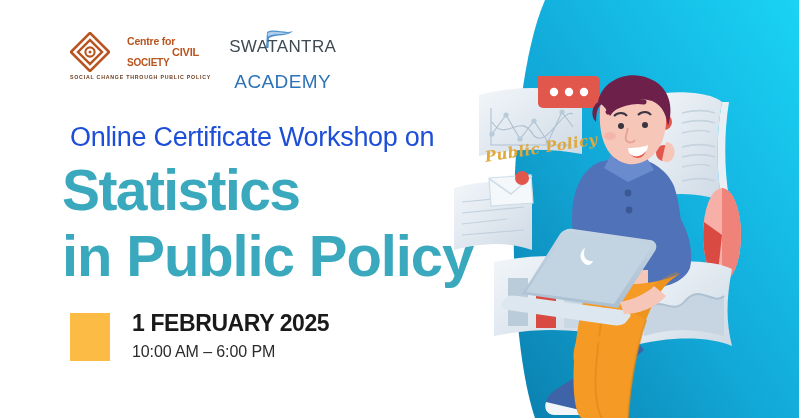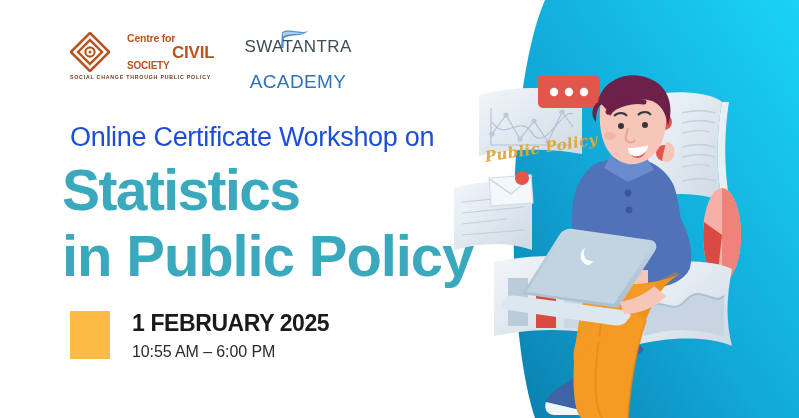--- a/index.html
+++ b/index.html
@@ -20,21 +20,21 @@
 
   .ccs-logo{display:flex;flex-direction:column;align-items:flex-start;}
   .ccs-top{display:flex;align-items:center;gap:17px;}
   .ccs-mark{width:40px;height:40px;flex:0 0 auto;}
   .ccs-words{display:flex;flex-direction:column;line-height:1.02;}
   .ccs-words span{
     color:#b8541f;font-weight:bold;letter-spacing:-0.2px;
     font-family:"Liberation Sans", sans-serif;
   }
   .ccs-l1{font-size:10.5px;}
-  .ccs-l2{font-size:17px;padding-left:45px;}
+  .ccs-l2{font-size:11px;padding-left:45px;}
   .ccs-l3{font-size:10px;}
   .ccs-tag{
     margin-top:3px;font-size:3.6px;letter-spacing:0.55px;color:#6b3a1c;
     font-weight:bold;white-space:nowrap;transform:scale(1.45);transform-origin:left top;
   }
 
   .swa-logo{position:relative;display:flex;flex-direction:column;align-items:center;padding-top:6px;}
   .swa-flag{position:absolute;top:-3px;left:32px;width:34px;height:20px;}
   .swa-1{font-size:17px;letter-spacing:0.4px;color:#3f4a52;font-weight:normal;line-height:1;z-index:2;}
   .swa-2{font-size:19px;letter-spacing:0.4px;color:#2e73b8;font-weight:normal;line-height:1.05;margin-top:17px;}
@@ -45,21 +45,21 @@
     font-size:27px;color:#1d4ed8;letter-spacing:-0.3px;white-space:nowrap;
   }
   .title{
     position:absolute;left:62px;top:162px;
     color:#3aa9bd;font-weight:bold;font-size:55px;line-height:1.0;letter-spacing:-1.6px;
   }
   .title .l1{display:block;font-size:57px;}
   .title .l2{display:block;font-size:58px;margin-top:8px;letter-spacing:-1.1px;}
 
   
-  .date-block{position:absolute;left:70px;top:310px;display:flex;align-items:center;gap:22px;}
+  .date-block{position:absolute;left:70px;top:310px;display:flex;align-items:flex-end;gap:22px;}
   .date-swatch{width:40px;height:48px;background:#fbbb45;flex:0 0 auto;}
   .date-text{display:flex;flex-direction:column;padding-top:1px;}
   .date-main{font-size:23px;font-weight:bold;color:#1a1a1a;letter-spacing:-0.4px;line-height:1.12;}
   .date-sub{font-size:16px;color:#2b2b2b;letter-spacing:-0.1px;margin-top:6px;}
 
   
   .illus{position:absolute;left:432px;top:50px;width:367px;height:368px;}
   .illus svg{display:block;width:367px;height:368px;}
 
   .pp-script{
@@ -127,21 +127,21 @@
 
   <div class="title">
     <span class="l1">Statistics</span>
     <span class="l2">in Public Policy</span>
   </div>
 
   <div class="date-block">
     <div class="date-swatch"></div>
     <div class="date-text">
       <div class="date-main">1 FEBRUARY 2025</div>
-      <div class="date-sub">10:55 AM – 6:00 PM</div>
+      <div class="date-sub">10:00 AM – 6:00 PM</div>
     </div>
   </div>
 
   <div class="illus">
     <svg viewBox="0 0 367 368" xmlns="http://www.w3.org/2000/svg">
       <defs>
         <linearGradient id="panelG" x1="0" y1="0" x2="0" y2="1">
           <stop offset="0%" stop-color="#e9eff5"></stop>
           <stop offset="100%" stop-color="#cdd9e4"></stop>
         </linearGradient>

